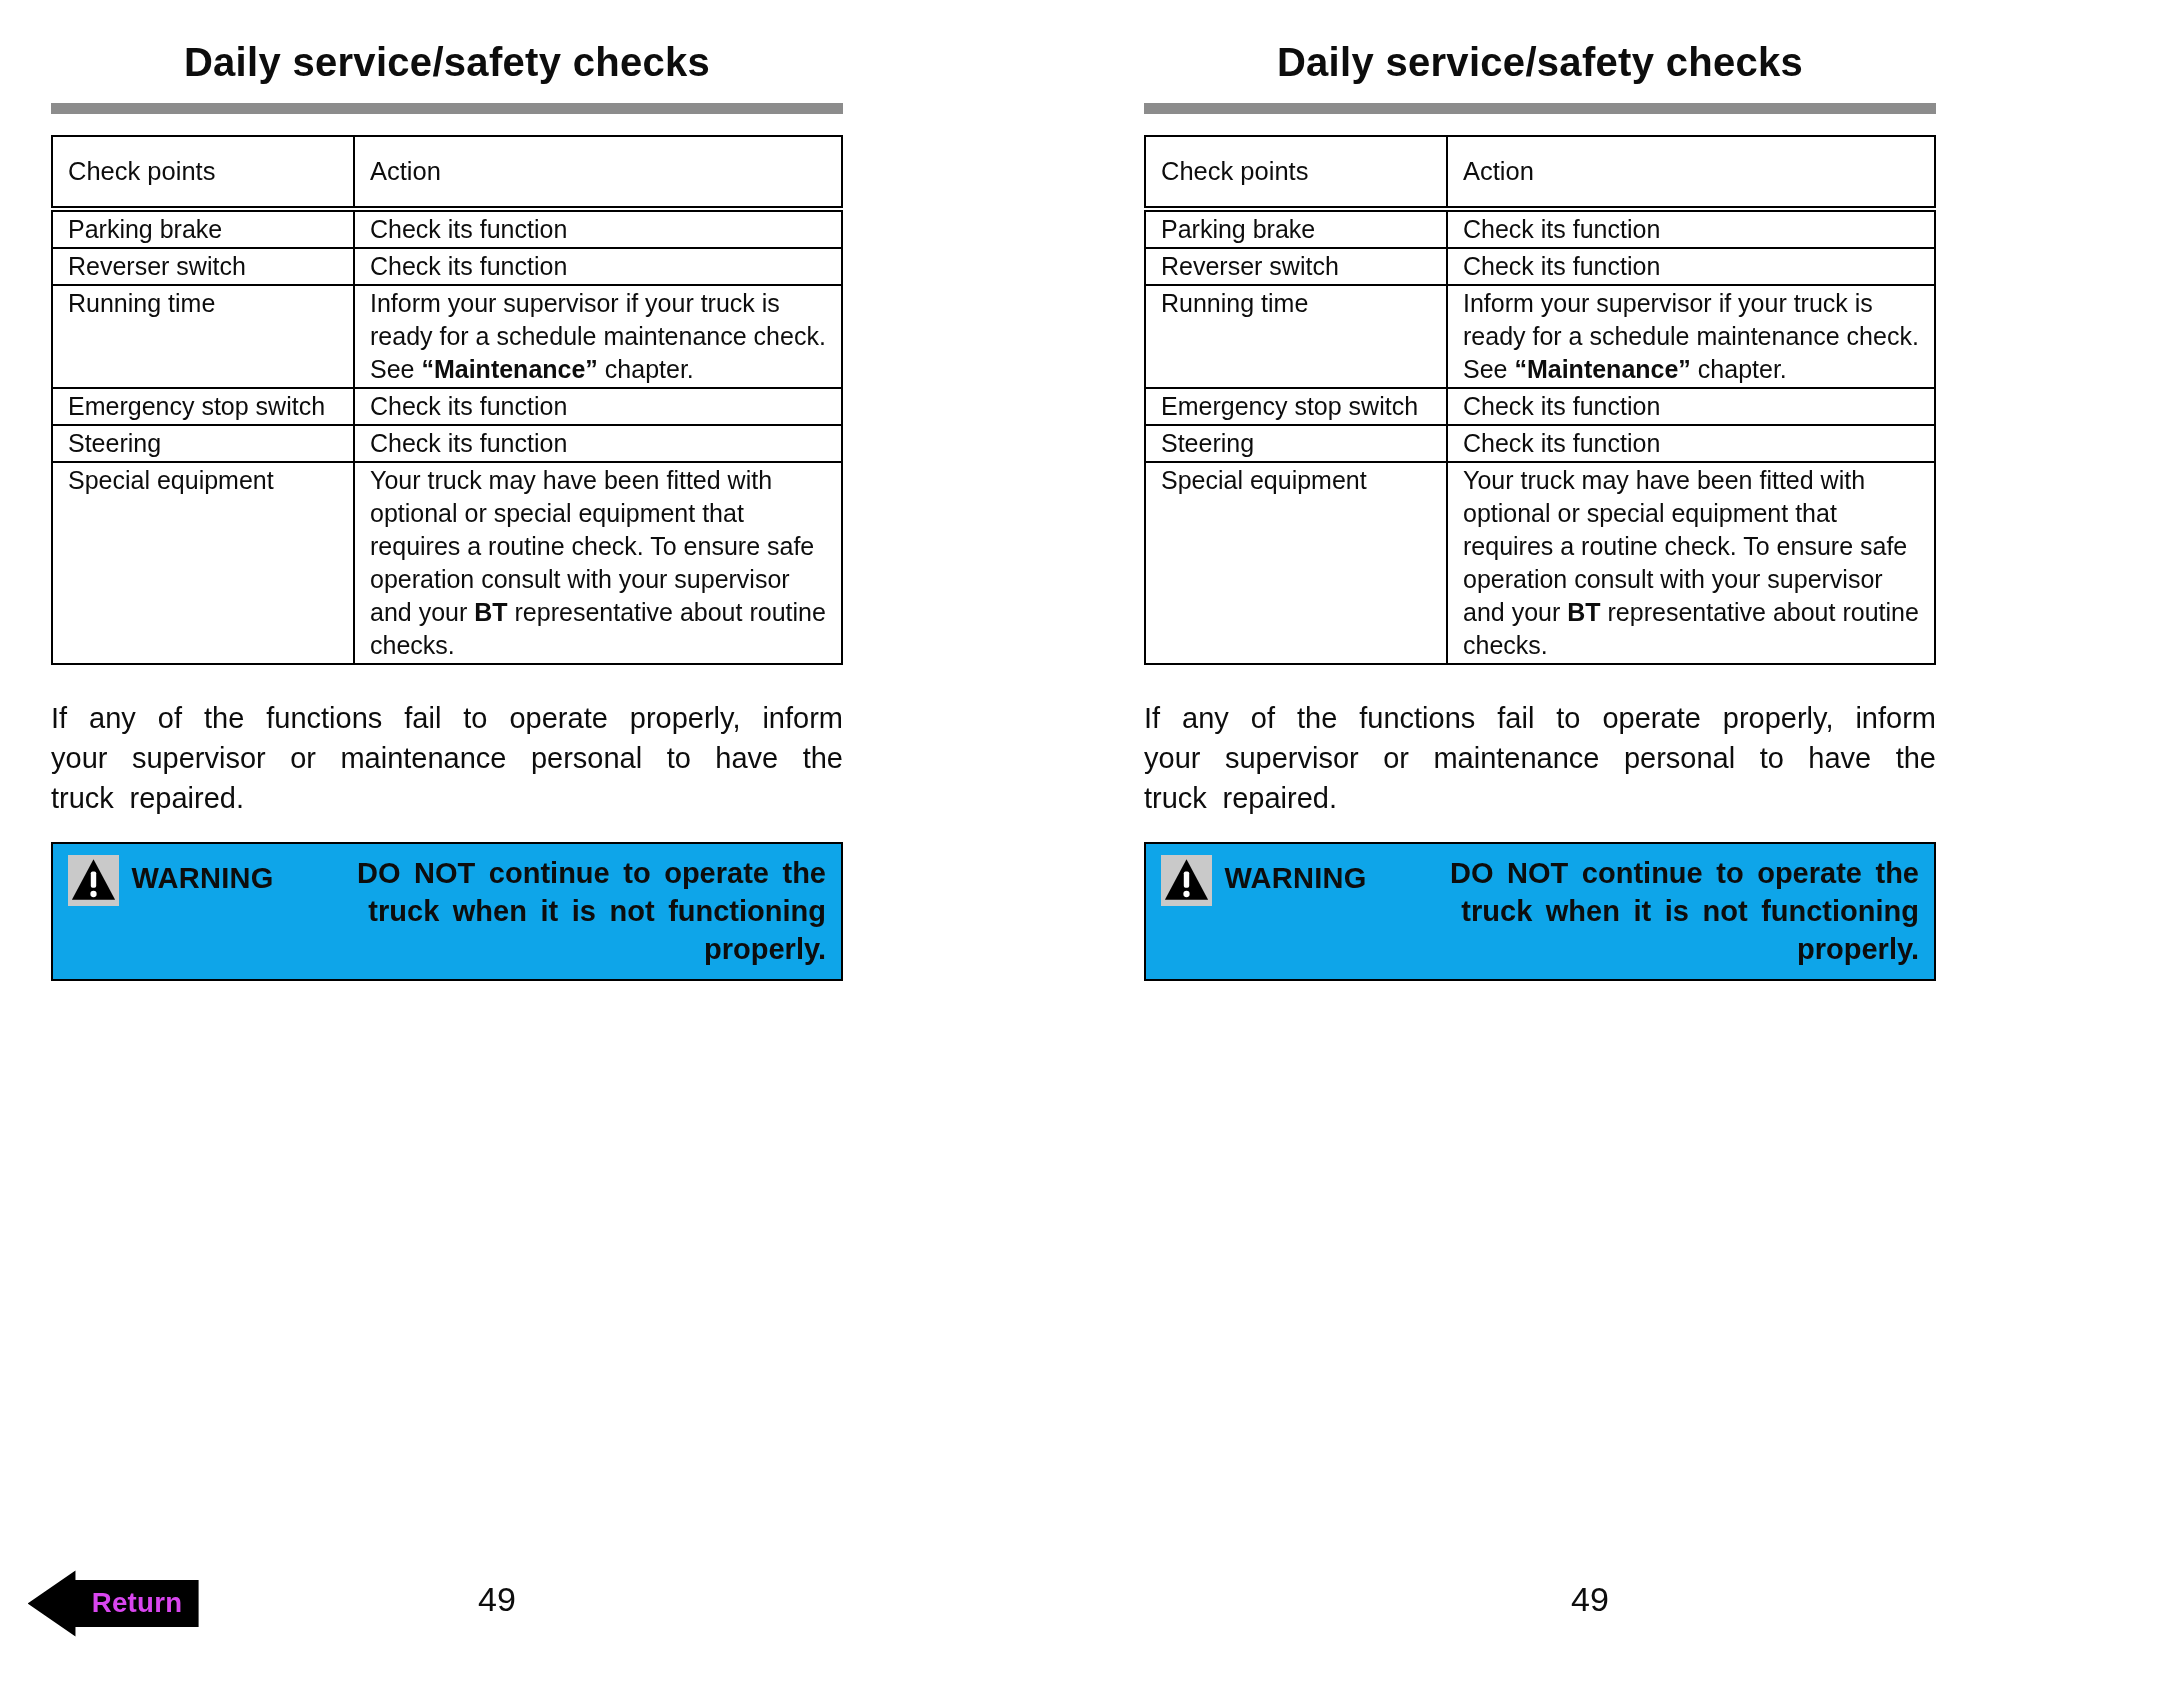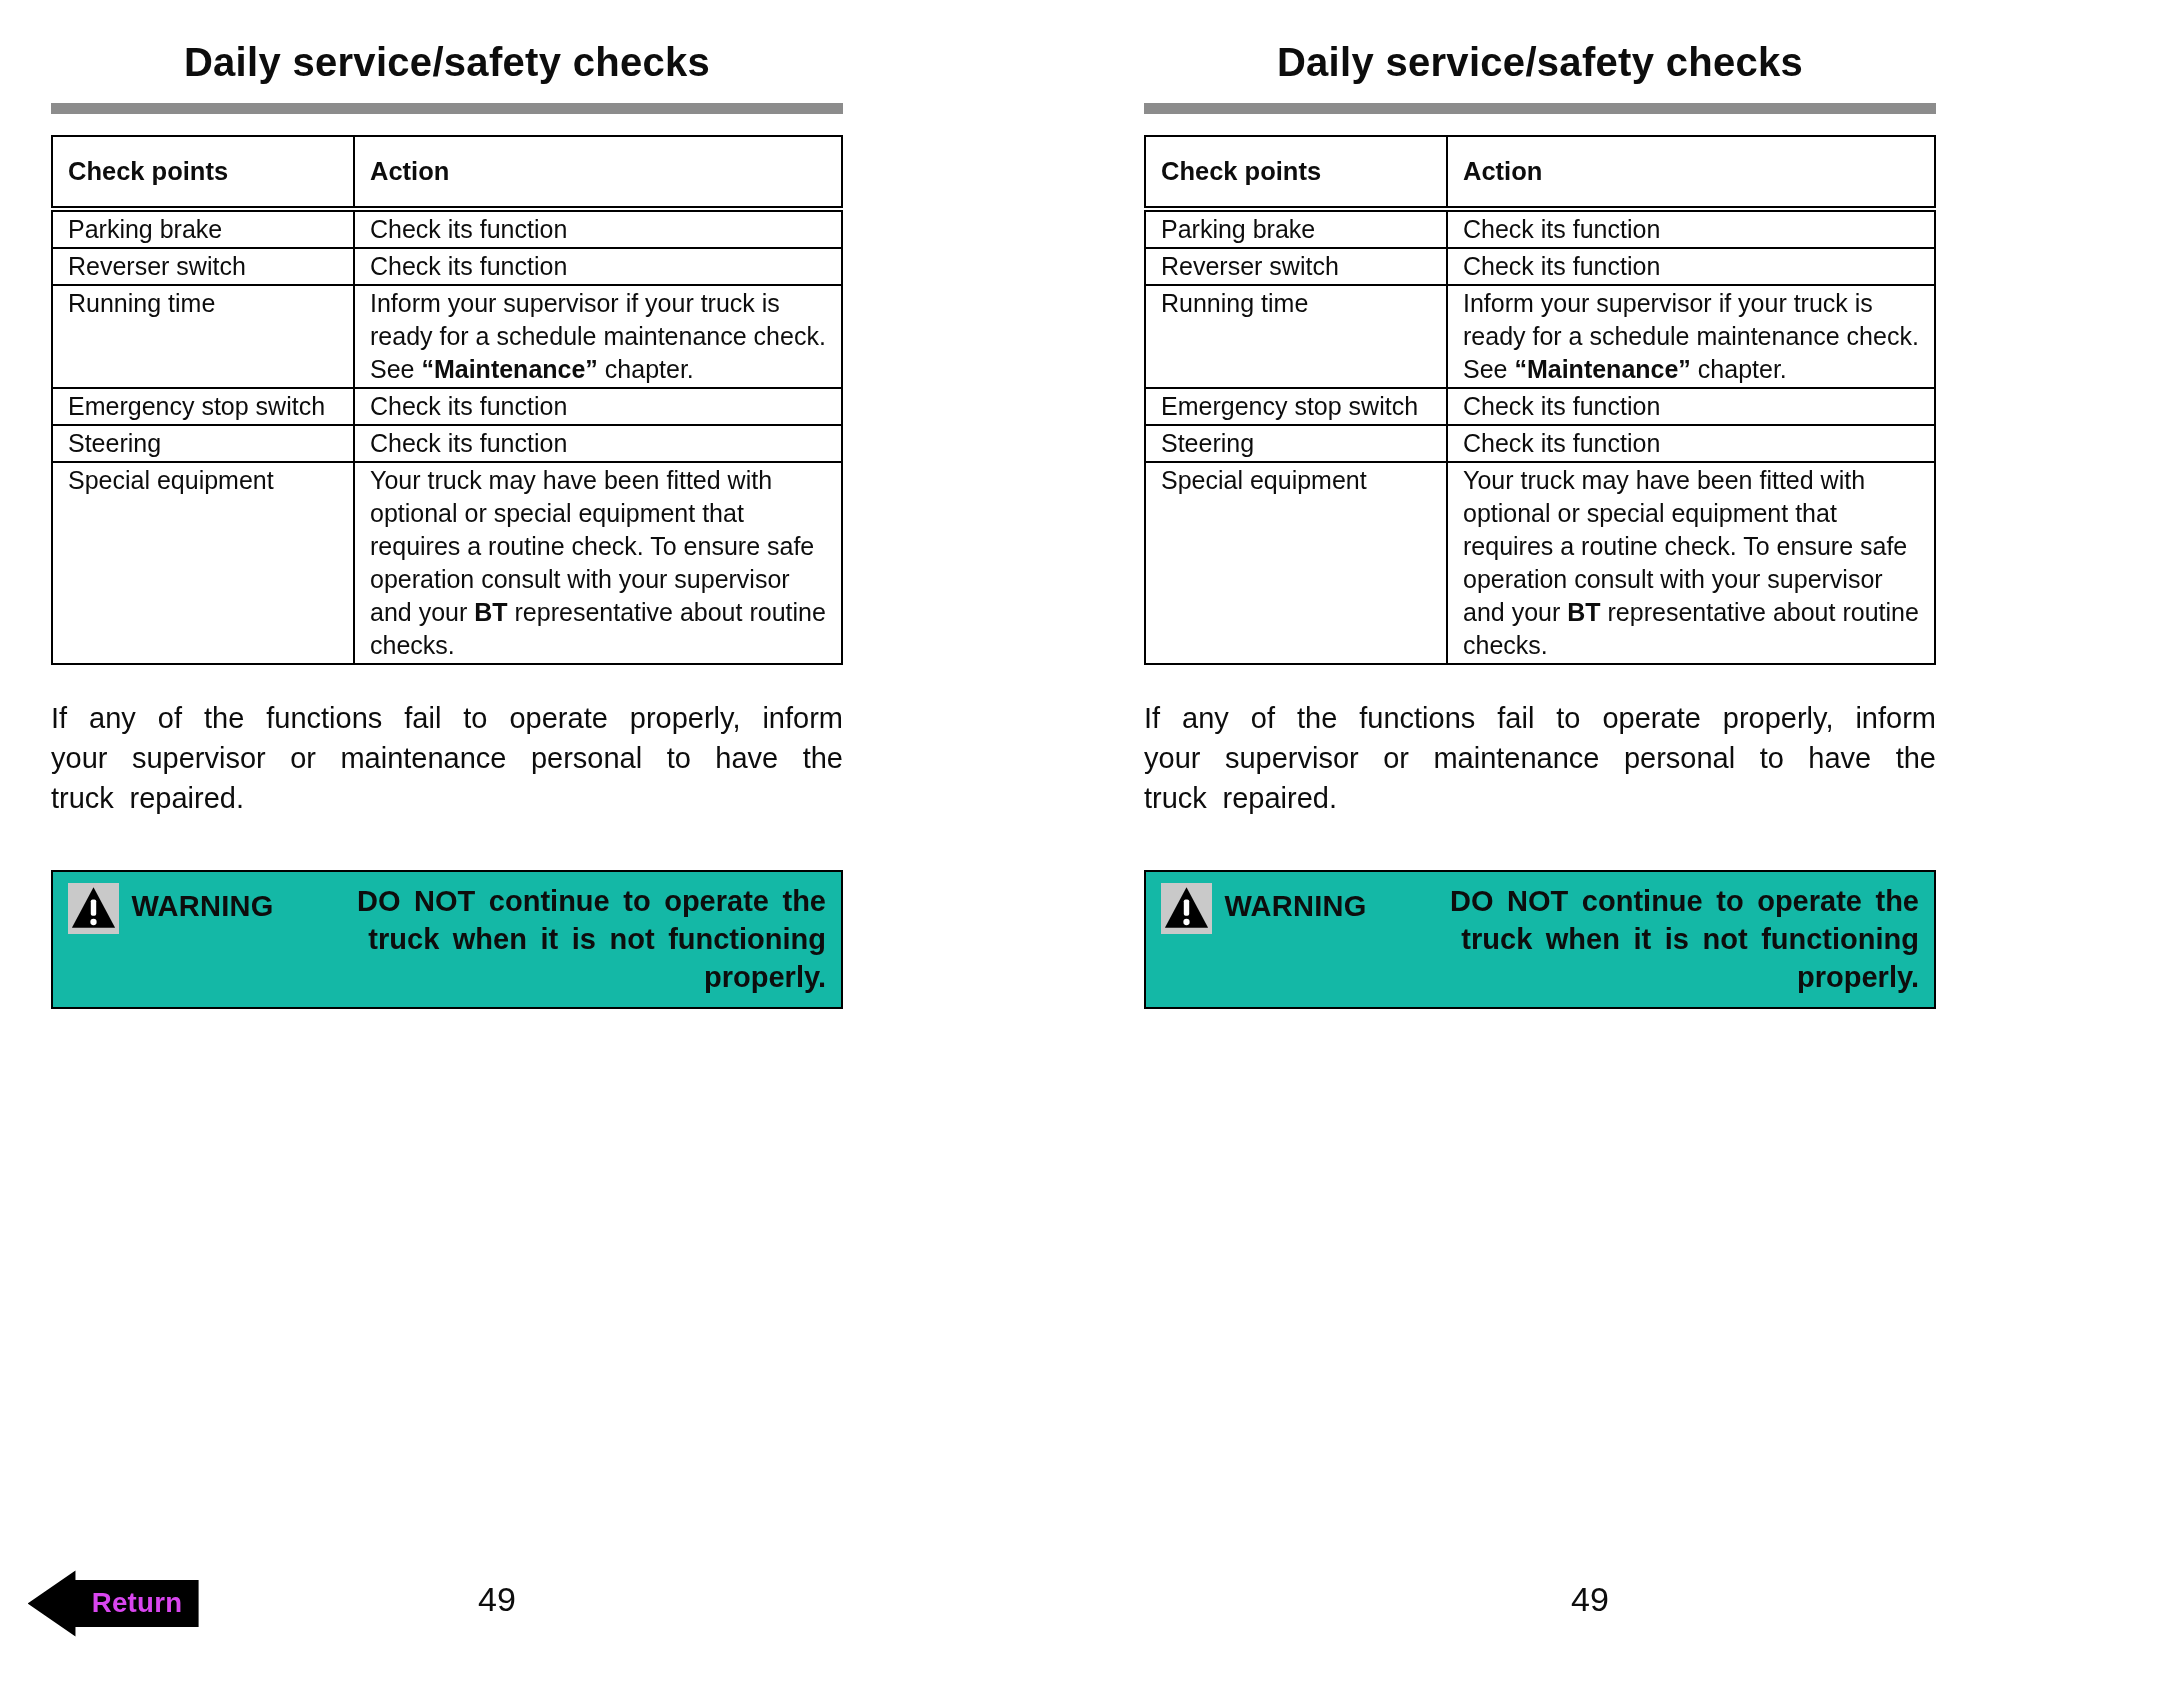--- a/index.html
+++ b/index.html
@@ -46,41 +46,41 @@
   table.checks td {
     border: 2.1px solid #000;
     text-align: left;
     vertical-align: top;
     font-size: 25px;
     line-height: 1.32;
     padding: 1px 15px;
   }
   table.checks th {
     font-size: 25.5px;
-    font-weight: bold;
+    font-weight: normal;
     padding: 18px 15px;
     border-bottom: 6.2px double #000;
   }
   table.checks th.col-check,
   table.checks td.col-check {
     width: 270px;
   }
 
   .note {
     margin: 33px 0 0 0;
     font-size: 29px;
     line-height: 1.38;
     text-align: justify;
     word-spacing: 7.6px;
   }
 
   .warning-box {
-    margin-top: 52px;
+    margin-top: 24px;
     border: 2.8px solid #000;
-    background: #14b8a6;
+    background: #0ea5e9;
     display: flex;
     align-items: flex-start;
     gap: 12.4px;
     padding: 11px 15px;
   }
   .warn-icon {
     flex: 0 0 auto;
     width: 51px;
     height: 51px;
     background: #c9c9c9;

